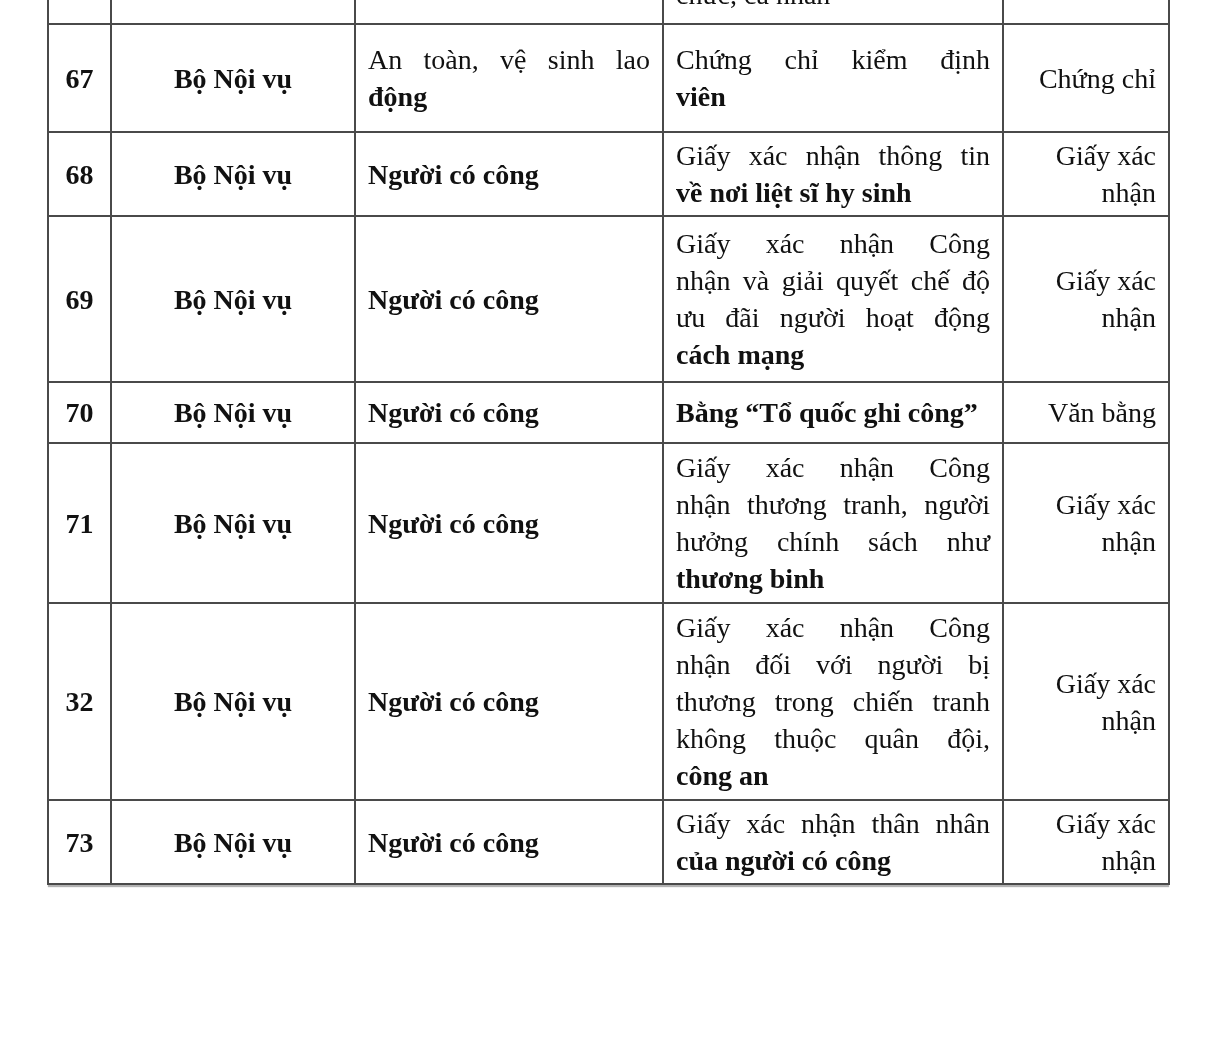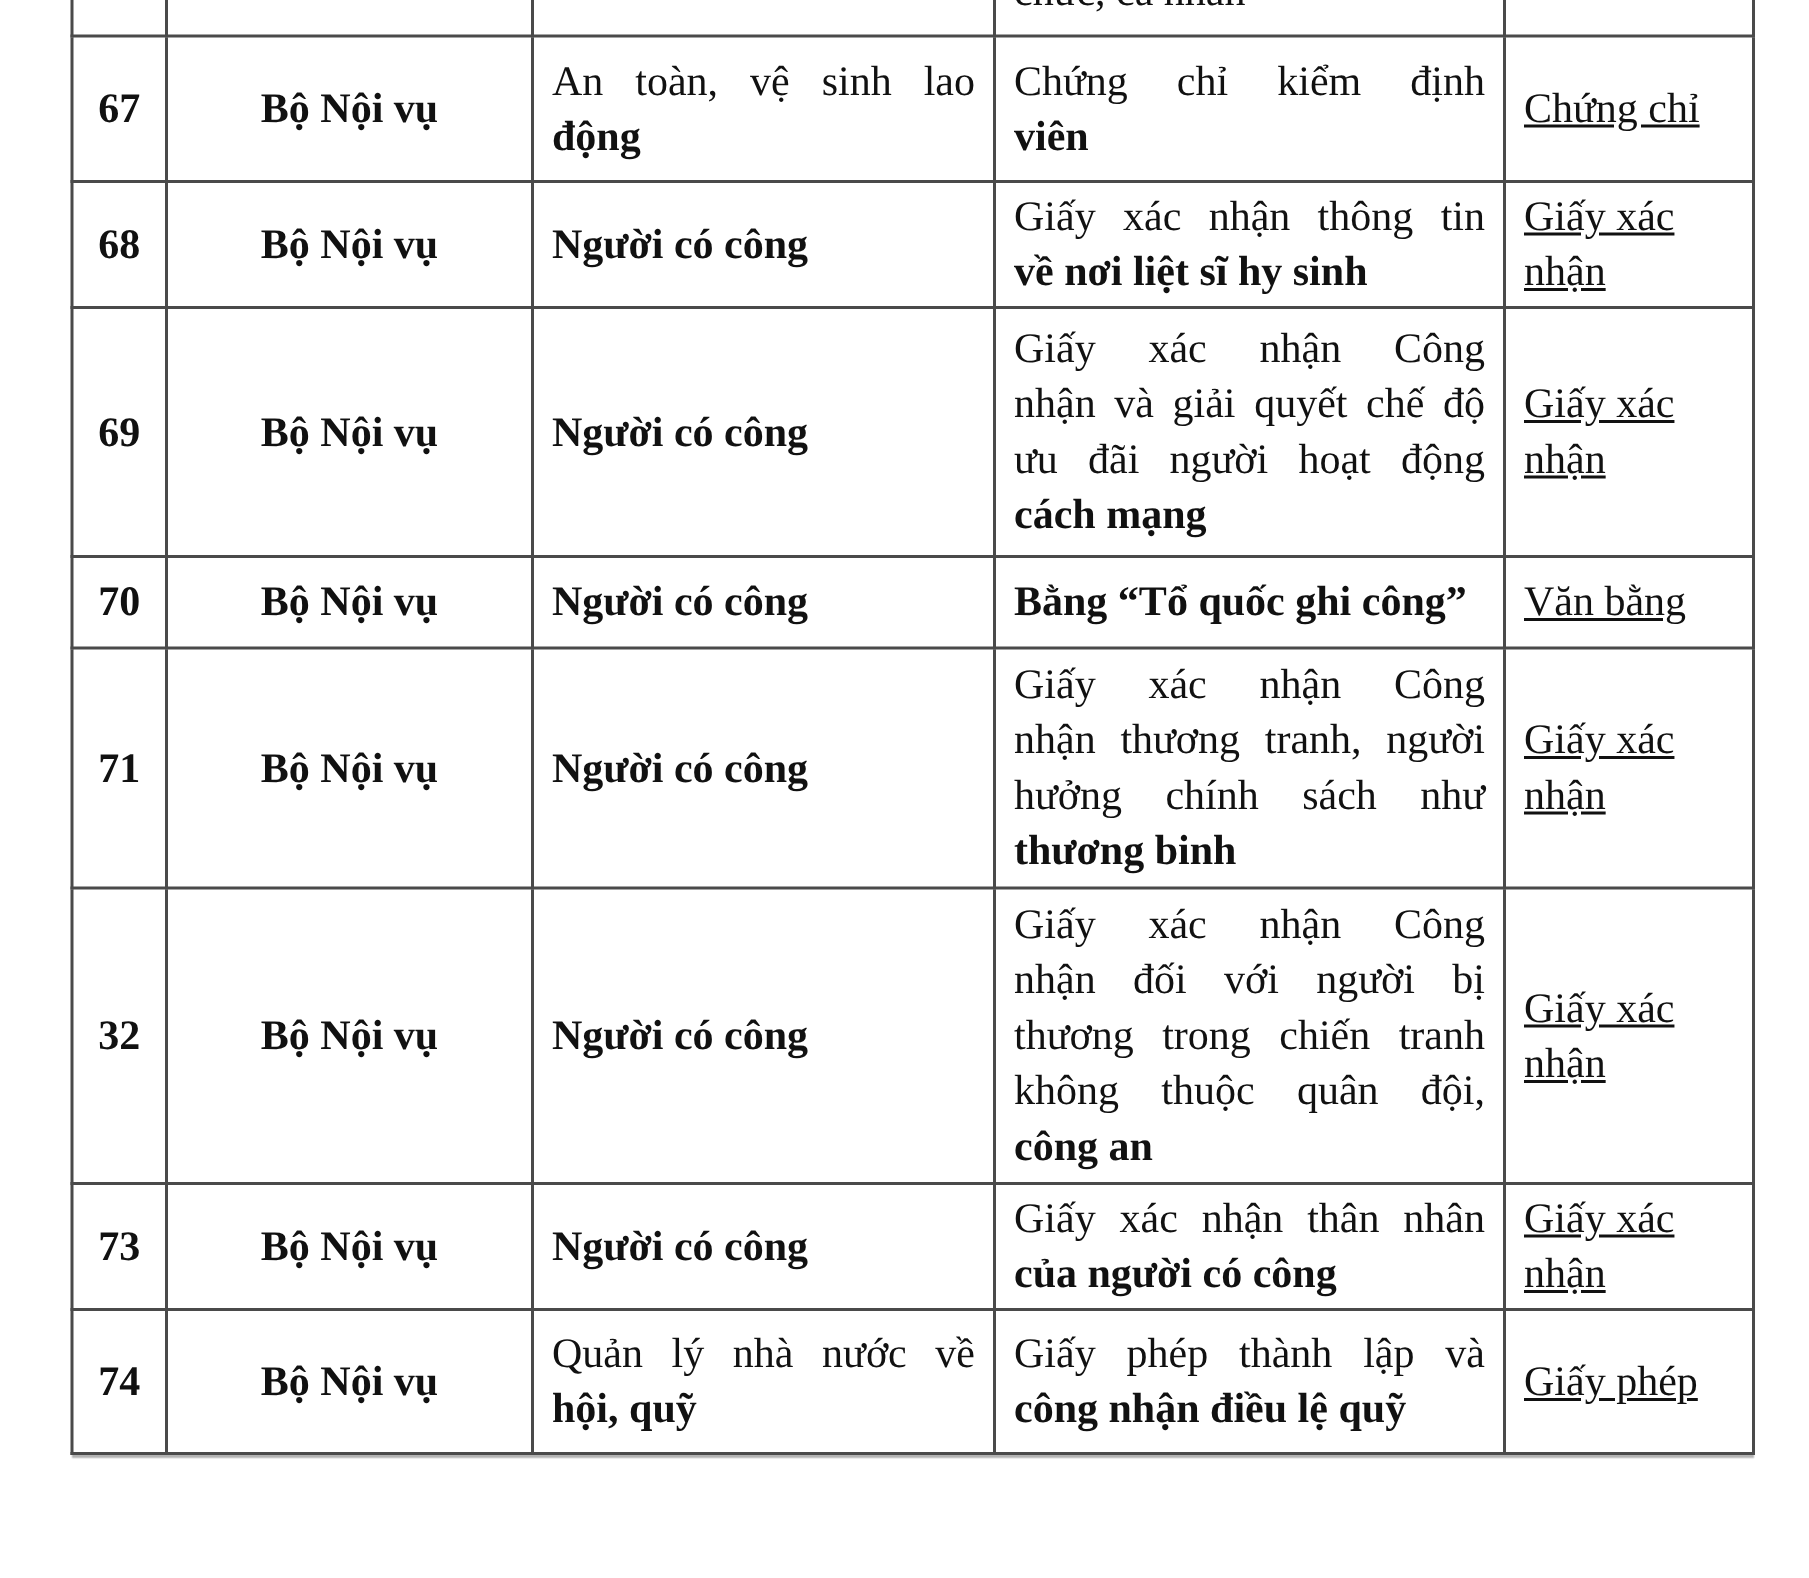--- a/index.html
+++ b/index.html
@@ -29,23 +29,22 @@
     vertical-align: middle;
     padding: 4px 12px;
     overflow: hidden;
   }
   td.row-no, td.ministry {
     font-weight: bold;
     text-align: center;
     padding: 4px 4px;
   }
   td.result {
-    text-align: left;
+    text-align: right;
     padding: 4px 8px;
-    text-decoration: underline;
   }
   td.field, td.procedure { text-align: left; }
   .jline { text-align: justify; text-align-last: justify; }
   .lline { text-align: left; text-align-last: left; font-weight: bold; }
   tr.partial td {
     border-top: none;
     position: relative;
     padding: 0;
     height: 24px;
   }
@@ -74,21 +73,21 @@
       <tr class="partial">
     <td class="row-no"></td>
     <td class="ministry"></td>
     <td class="field"></td>
     <td class="procedure">
       <span class="frag">chức, cá nhân</span>
     </td>
     <td class="result"></td>
   </tr>
 
-  <tr style="height:97px">
+  <tr style="height:108px">
     <td class="row-no">67</td>
     <td class="ministry">Bộ Nội vụ</td>
     <td class="field">
           <div class="jline">An toàn, vệ sinh lao</div>
           <div class="lline">động</div>
         </td>
     <td class="procedure">
           <div class="jline">Chứng chỉ kiểm định</div>
           <div class="lline">viên</div>
         </td>
@@ -172,27 +171,14 @@
     <td class="field">
           <div class="lline">Người có công</div>
         </td>
     <td class="procedure">
           <div class="jline">Giấy xác nhận thân nhân</div>
           <div class="lline">của người có công</div>
         </td>
     <td class="result">Giấy xác nhận</td>
   </tr>
 
-  <tr style="height:96px">
-    <td class="row-no">74</td>
-    <td class="ministry">Bộ Nội vụ</td>
-    <td class="field">
-          <div class="jline">Quản lý nhà nước về</div>
-          <div class="lline">hội, quỹ</div>
-        </td>
-    <td class="procedure">
-          <div class="jline">Giấy phép thành lập và</div>
-          <div class="lline">công nhận điều lệ quỹ</div>
-        </td>
-    <td class="result">Giấy phép</td>
-  </tr>
 </tbody>
   </table>
 
 </body></html>

